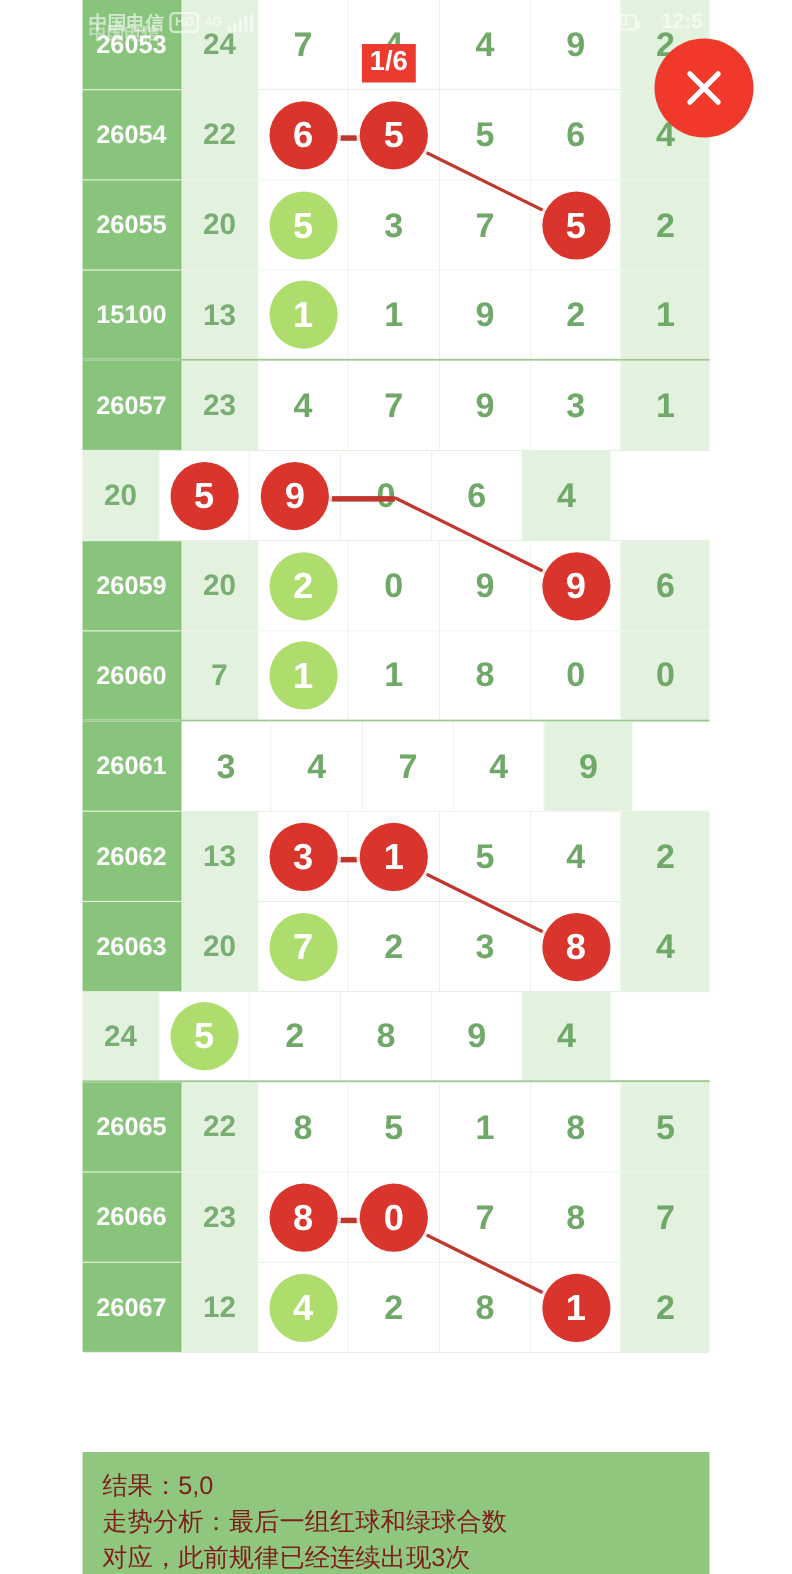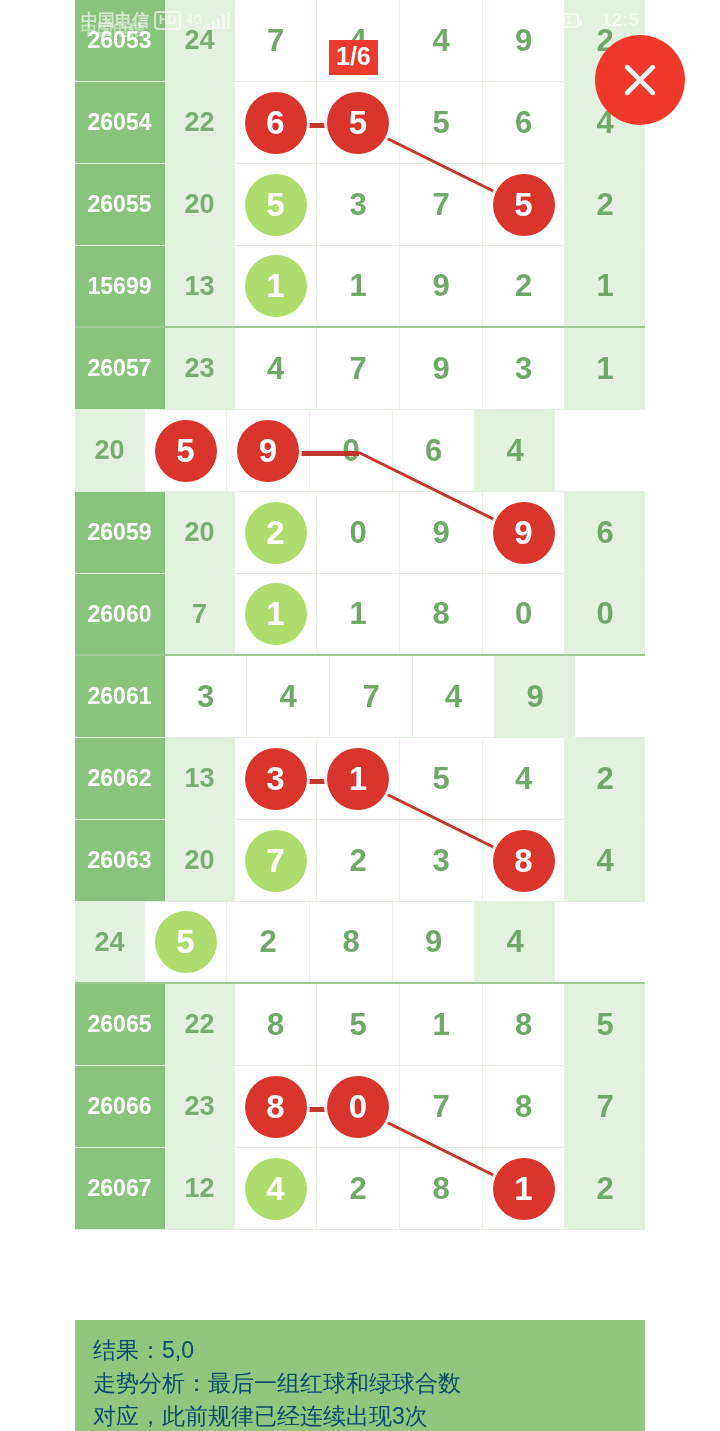--- a/index.html
+++ b/index.html
@@ -105,21 +105,21 @@
   .sb-time { font-size:19px; }
   .statusbar-2 {
     position:absolute; left:75px; top:20px; width:300px; height:28px;
     z-index:7; opacity:0.45; color:#ffffff; font-size:16px; font-weight:bold;
     padding-left:6px;
   }
 
   
   .footer {
     position:absolute; left:75px; top:1320px; width:570px; height:111px;
-    background:#8ec77d; color:#0c4a6e;
+    background:#8ec77d; color:#7f1d1d;
     padding:14px 0 0 18px;
     font-size:23px; line-height:33px;
   }
   .footer div { white-space:pre; }
 </style>
 </head>
 <body>
 
 <div id="root">
 
@@ -155,21 +155,21 @@
             <div class="ball green">5</div>
           </div>
           <div class="cell c-digit" style="width: 83px;">3</div>
           <div class="cell c-digit" style="width: 83px;">7</div>
           <div class="cell c-digit" style="width: 82px;">
             <div class="ball red">5</div>
           </div>
           <div class="cell c-last" style="width: 80px;">2</div>
         </div>
         <div class="row group-end">
-          <div class="cell c-issue">15699</div>
+          <div class="cell c-issue">15100</div>
           <div class="cell c-sum">13</div>
           <div class="cell c-digit" style="width: 82px;">
             <div class="ball green">1</div>
           </div>
           <div class="cell c-digit" style="width: 83px;">1</div>
           <div class="cell c-digit" style="width: 83px;">9</div>
           <div class="cell c-digit" style="width: 82px;">2</div>
           <div class="cell c-last" style="width: 80px;">1</div>
         </div>
         <div class="row">

